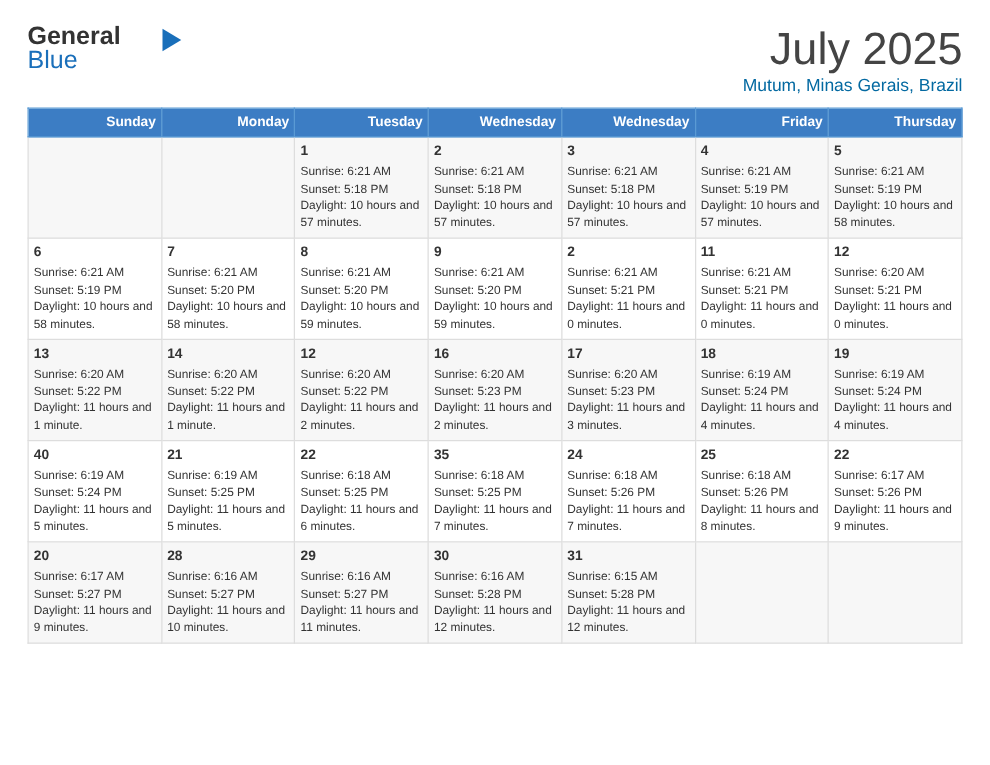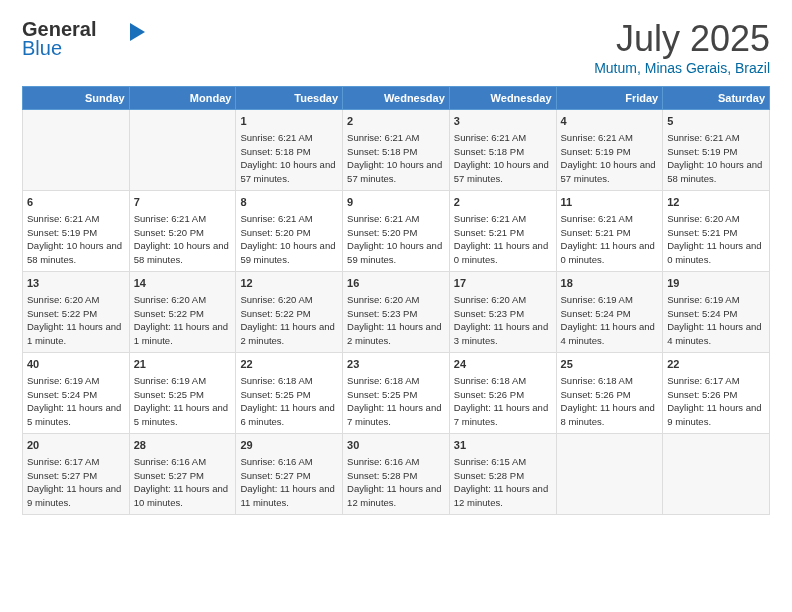--- a/index.html
+++ b/index.html
@@ -100,21 +100,21 @@
 
   <table>
     <thead>
       <tr>
       <th>Sunday</th>
           <th>Monday</th>
           <th>Tuesday</th>
           <th>Wednesday</th>
           <th>Wednesday</th>
           <th>Friday</th>
-          <th>Saturday</th>
+          <th>Thursday</th>
         </tr>
     </thead>
     <tbody id="calendar-body">
     <tr>
           <td></td>
           <td></td>
           <td><span class="day-num">1</span><span style="white-space: pre-line;">Sunrise: 6:21 AM
 Sunset: 5:18 PM
 Daylight: 10 hours and 57 minutes.</span></td>
           <td><span class="day-num">2</span><span style="white-space: pre-line;">Sunrise: 6:21 AM
@@ -179,21 +179,21 @@
         <tr>
           <td><span class="day-num">40</span><span style="white-space: pre-line;">Sunrise: 6:19 AM
 Sunset: 5:24 PM
 Daylight: 11 hours and 5 minutes.</span></td>
           <td><span class="day-num">21</span><span style="white-space: pre-line;">Sunrise: 6:19 AM
 Sunset: 5:25 PM
 Daylight: 11 hours and 5 minutes.</span></td>
           <td><span class="day-num">22</span><span style="white-space: pre-line;">Sunrise: 6:18 AM
 Sunset: 5:25 PM
 Daylight: 11 hours and 6 minutes.</span></td>
-          <td><span class="day-num">23</span><span style="white-space: pre-line;">Sunrise: 6:18 AM
+          <td><span class="day-num">35</span><span style="white-space: pre-line;">Sunrise: 6:18 AM
 Sunset: 5:25 PM
 Daylight: 11 hours and 7 minutes.</span></td>
           <td><span class="day-num">24</span><span style="white-space: pre-line;">Sunrise: 6:18 AM
 Sunset: 5:26 PM
 Daylight: 11 hours and 7 minutes.</span></td>
           <td><span class="day-num">25</span><span style="white-space: pre-line;">Sunrise: 6:18 AM
 Sunset: 5:26 PM
 Daylight: 11 hours and 8 minutes.</span></td>
           <td><span class="day-num">22</span><span style="white-space: pre-line;">Sunrise: 6:17 AM
 Sunset: 5:26 PM

